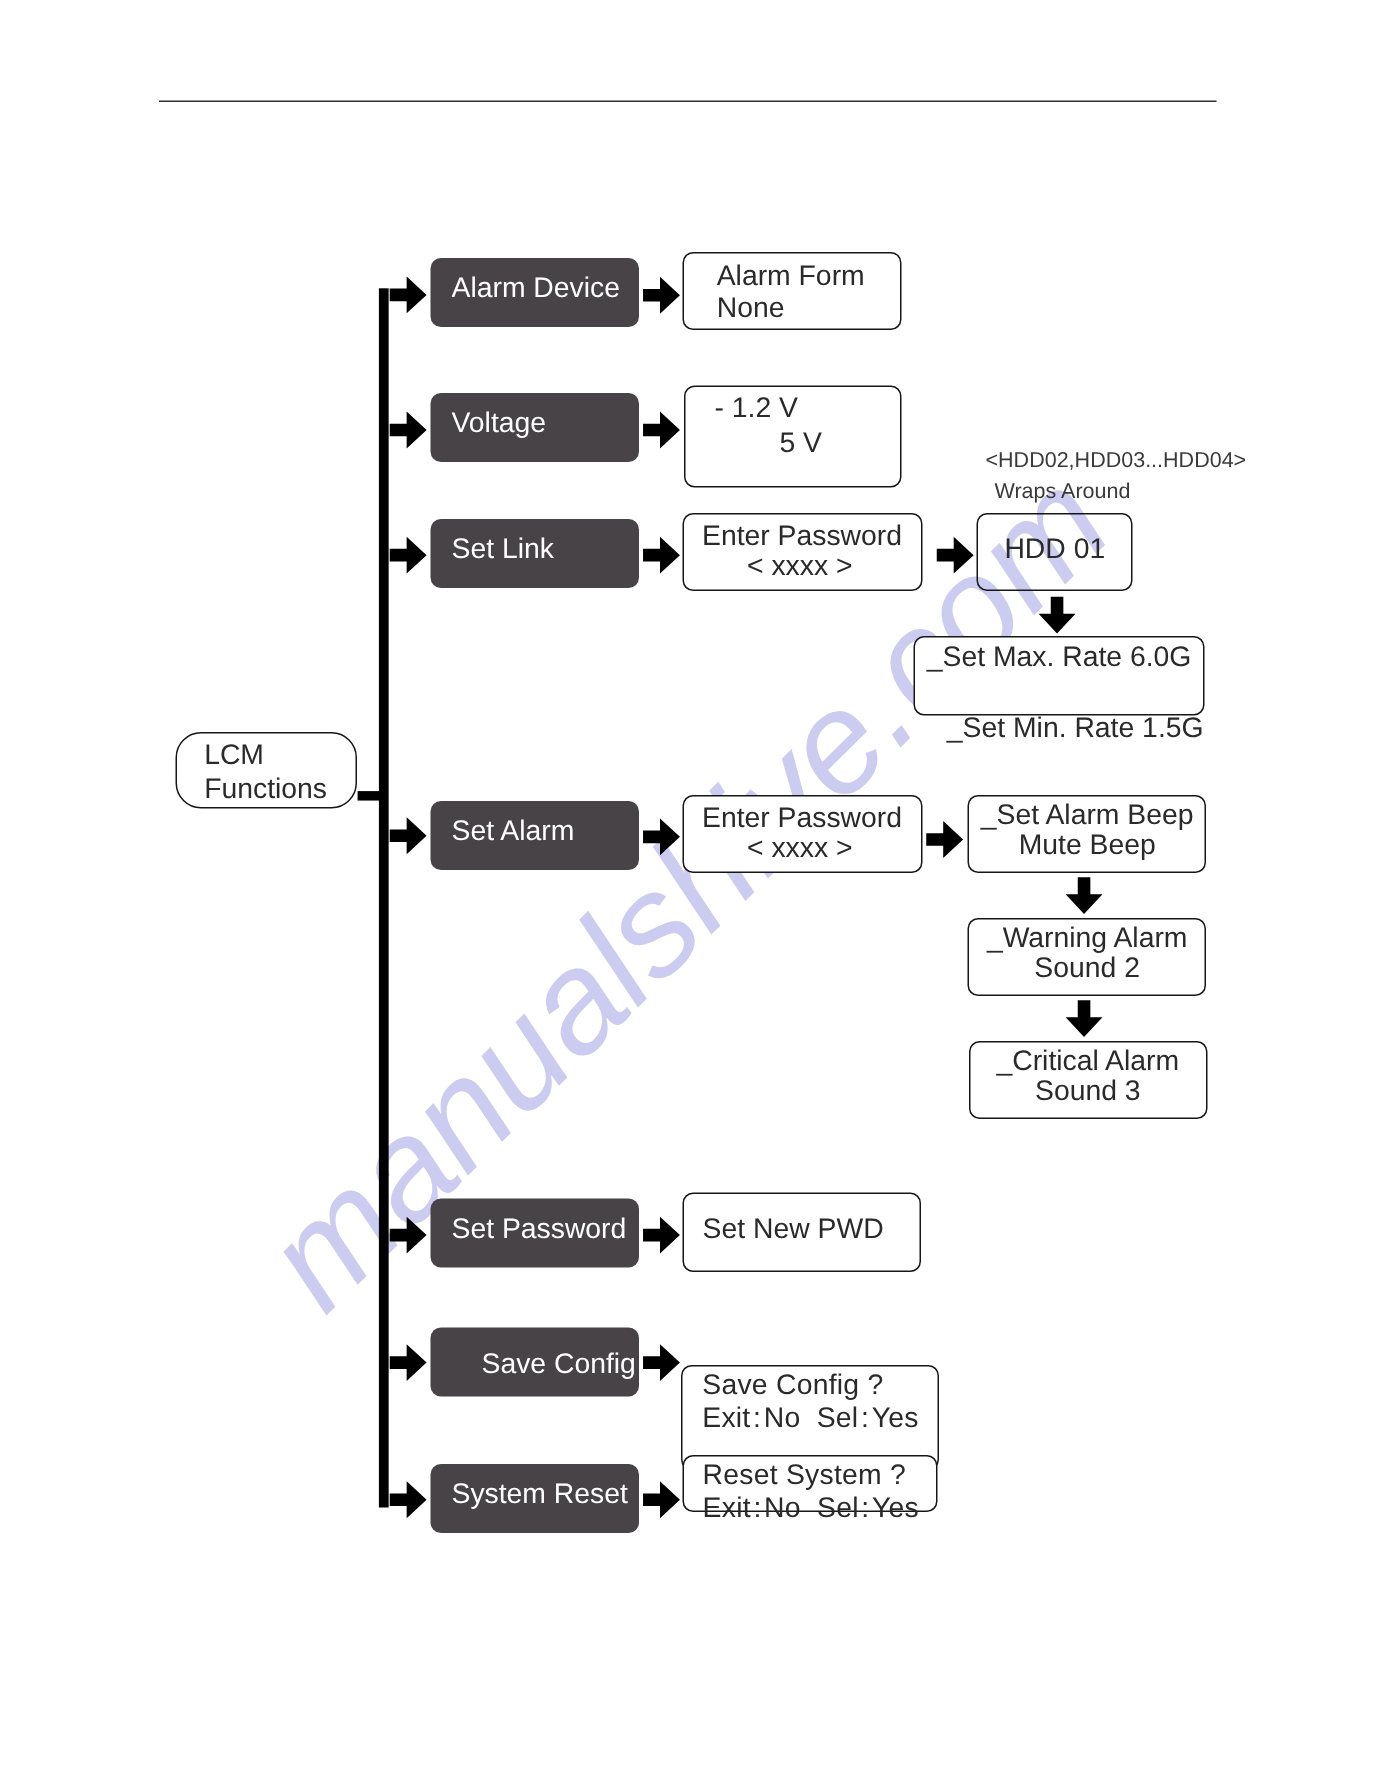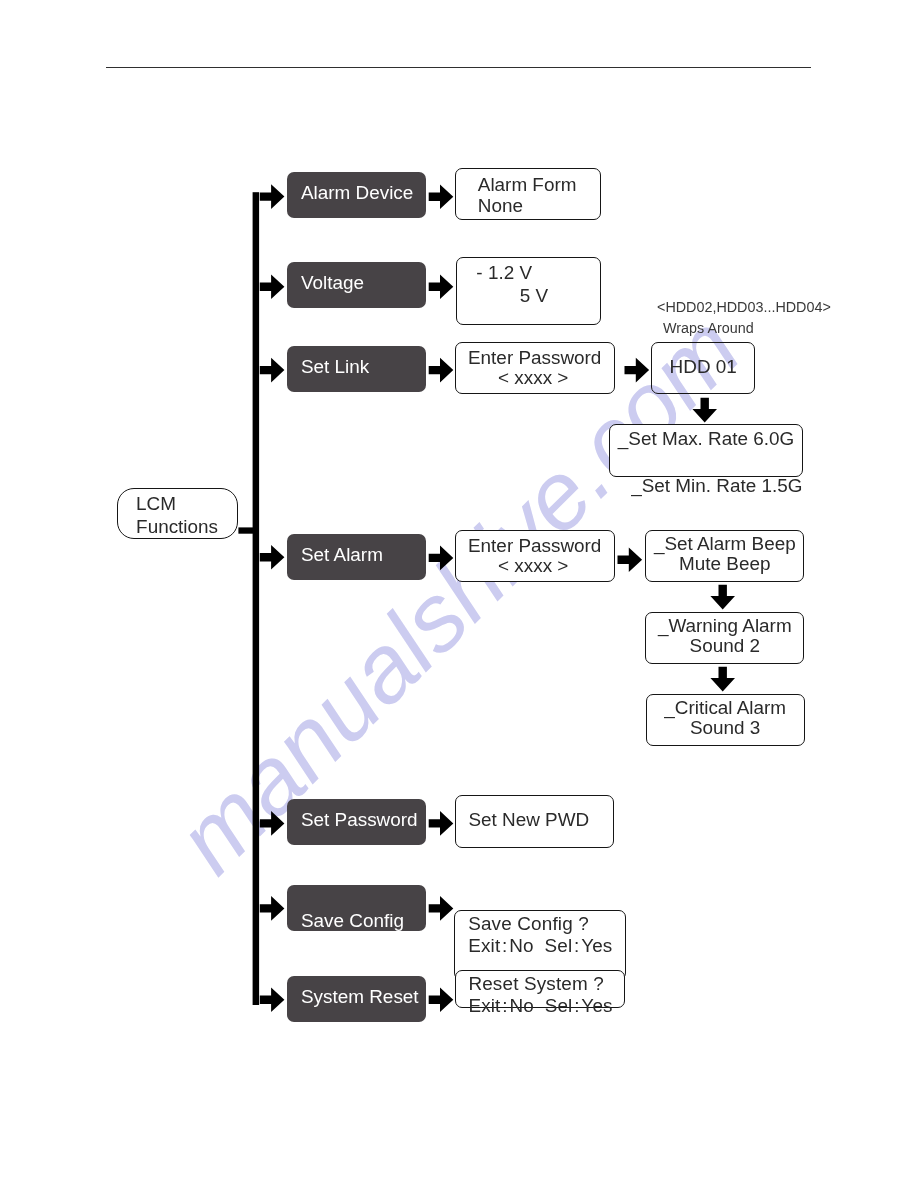--- a/index.html
+++ b/index.html
@@ -59,21 +59,21 @@
 
   <div class="dark-box" style="left:287px;top:534px;width:139px;height:46px;">
     <div class="t" style="top:12.3px;">Set Alarm</div>
     </div>
 
   <div class="dark-box" style="left:287px;top:799px;width:139px;height:46px;">
     <div class="t" style="top:12.3px;">Set Password</div>
     </div>
 
   <div class="dark-box" style="left:287px;top:885px;width:139px;height:46px;">
-    <div class="t" style="top:27px;">Save Config</div>
+    <div class="t" style="top:16px;margin-left:20px;">Save Config</div>
     </div>
 
   <div class="dark-box" style="left:287px;top:976px;width:139px;height:46px;">
     <div class="t" style="top:12.3px;">System Reset</div>
     </div>
 
   <div class="lcd" style="left:455px;top:168px;width:145.5px;height:52px;">
     <div class="t" style="left:21.8px;top:6.56px;">Alarm Form</div>
     <div class="t" style="left:21.8px;top:27.96px;">None</div>
   </div>

